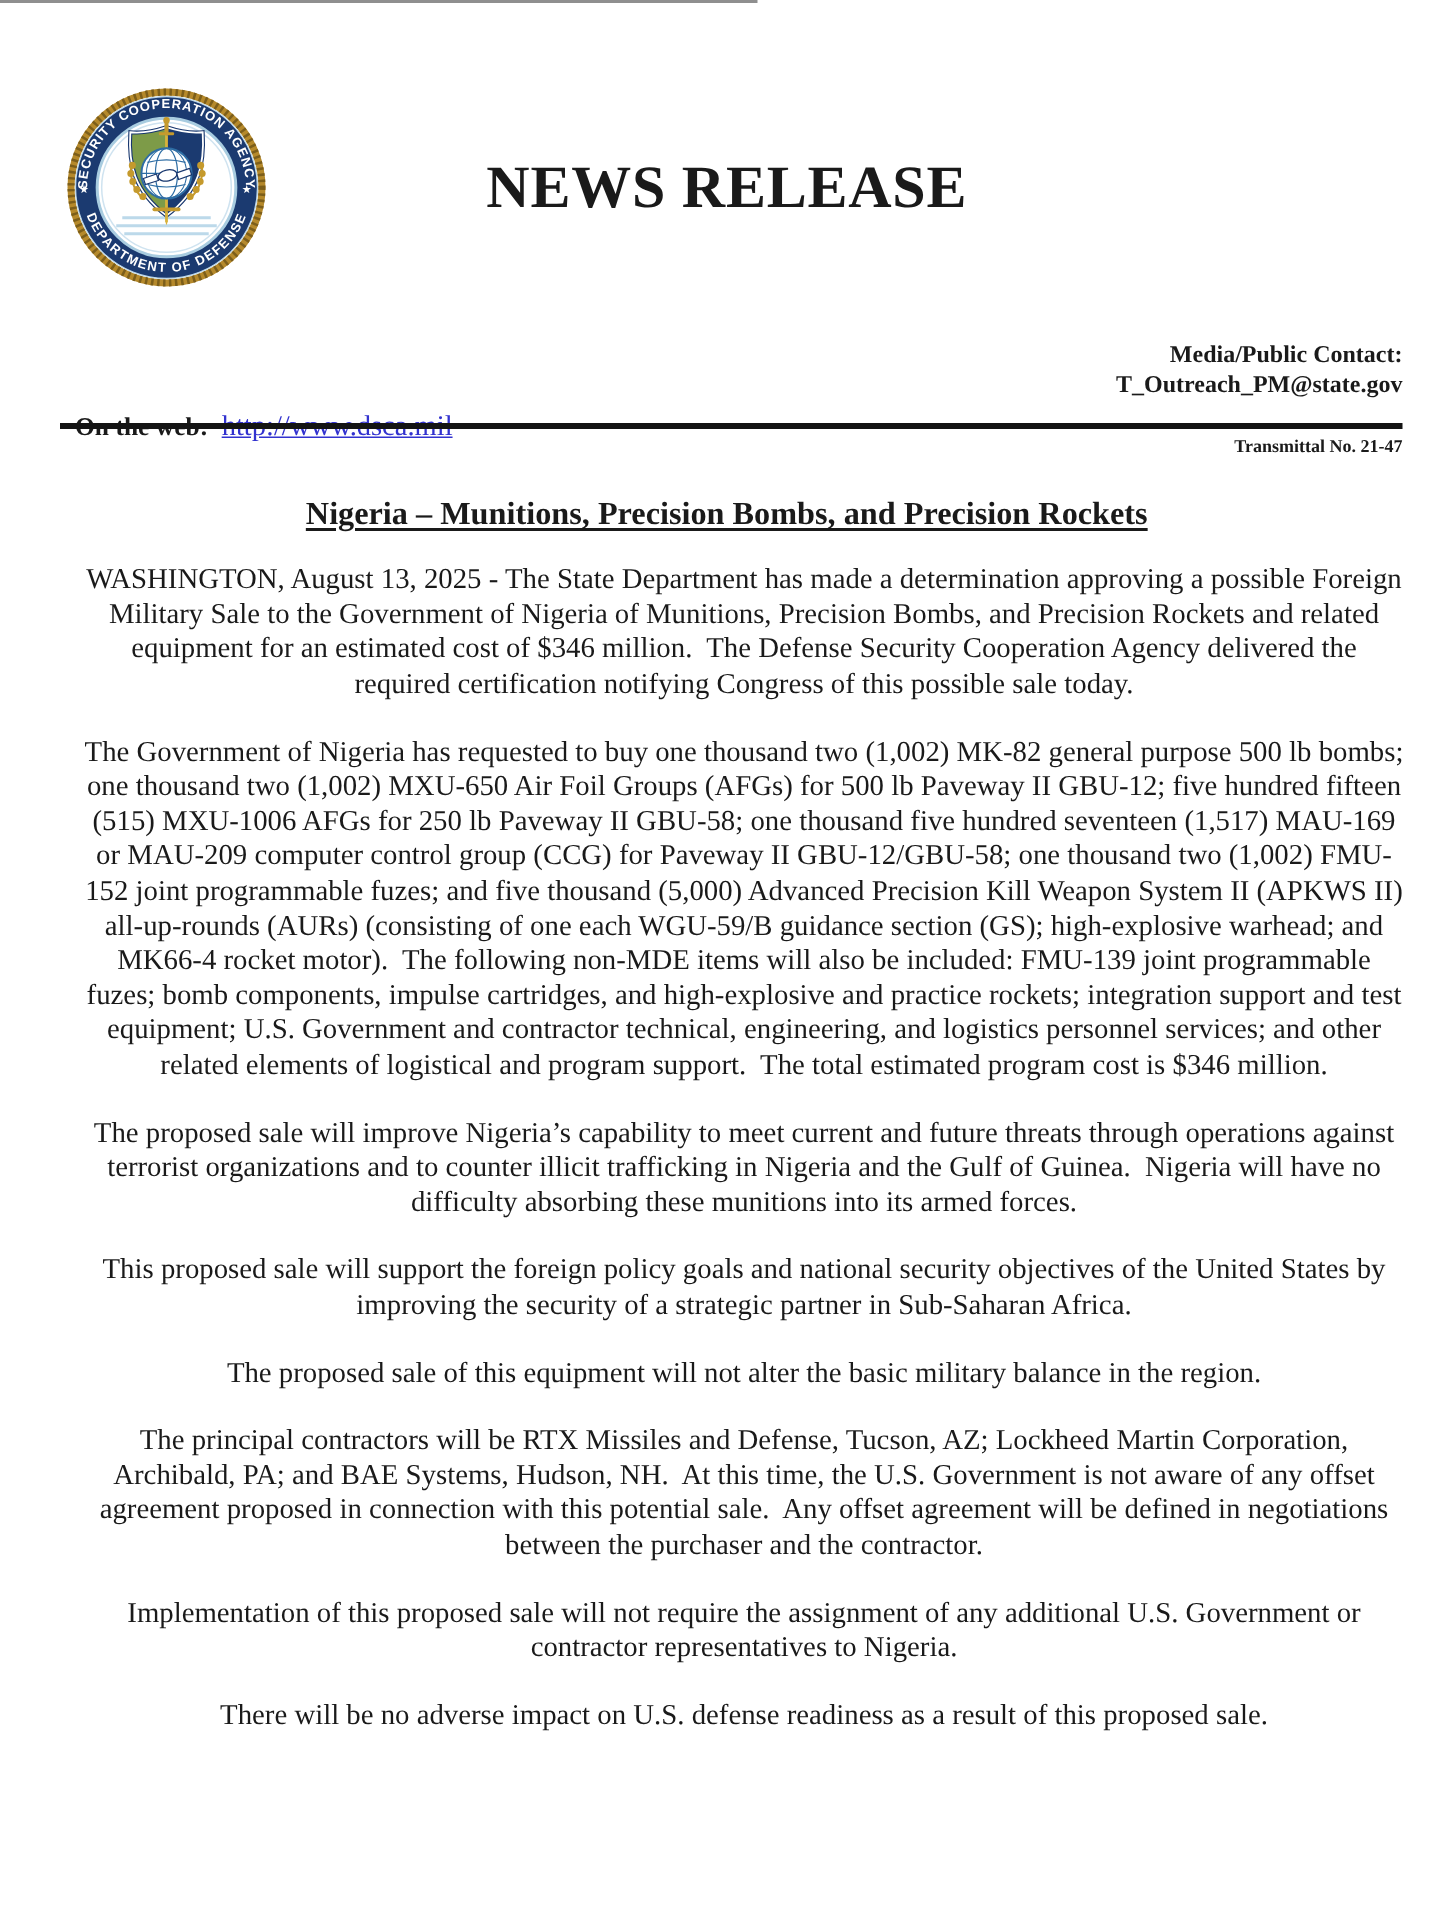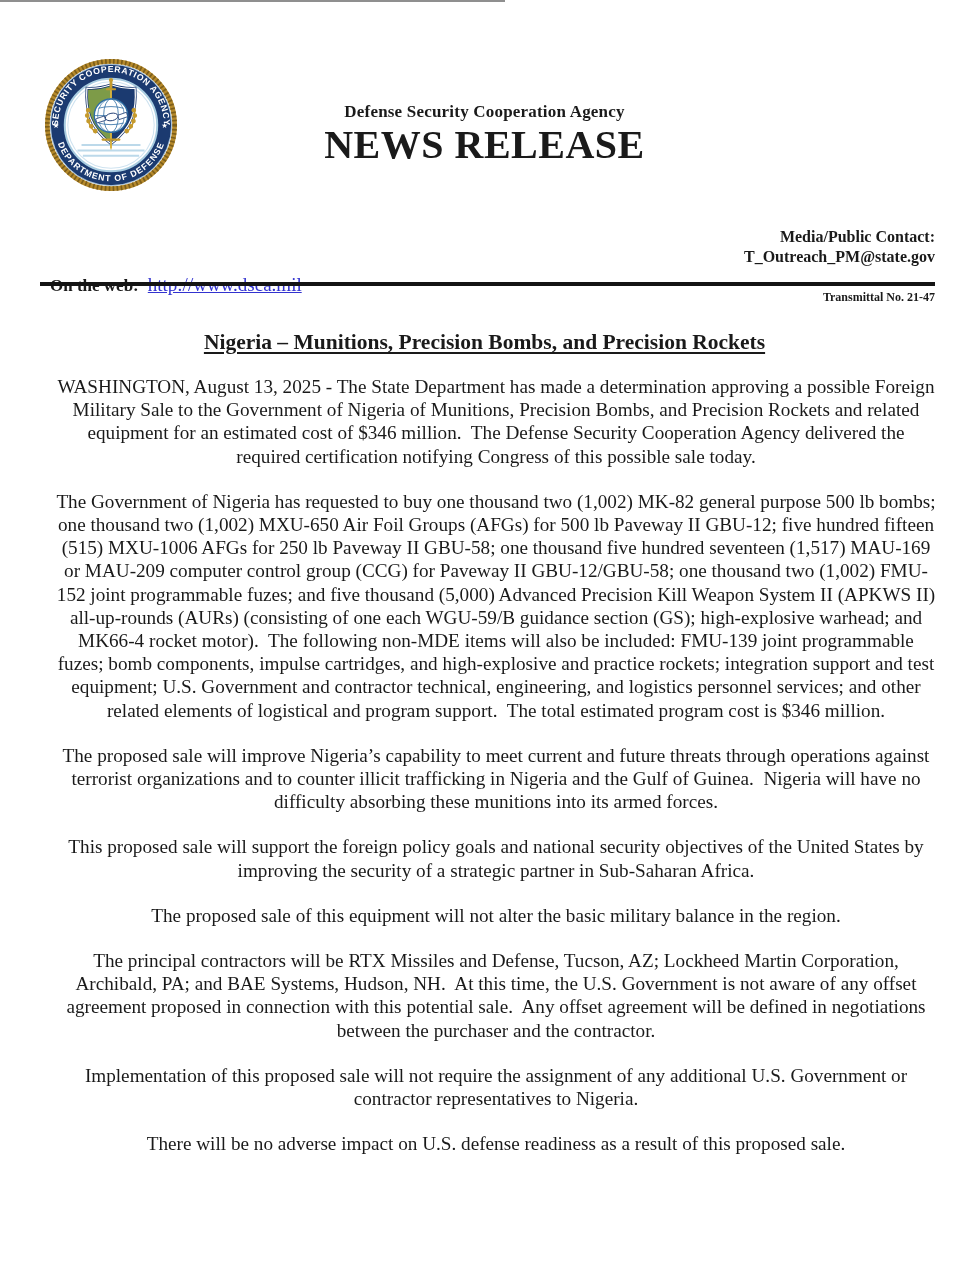--- a/index.html
+++ b/index.html
@@ -132,21 +132,20 @@
       <ellipse cx="100" cy="86" rx="11" ry="25" fill="none" stroke="#2e6da4" stroke-width="1.2"></ellipse>
       <ellipse cx="100" cy="86" rx="20" ry="25" fill="none" stroke="#2e6da4" stroke-width="1"></ellipse>
       <path d="M81,75 Q100,70 119,75 M75,86 h50 M81,97 Q100,102 119,97" fill="none" stroke="#2e6da4" stroke-width="1.2"></path>
       <path d="M77,91 L90,86.5 L92,93 L79,97 Z" fill="#ffffff" stroke="#17366e" stroke-width="1.2"></path>
       <path d="M123,81 L110,85.5 L112,92 L125,87.5 Z" fill="#ffffff" stroke="#17366e" stroke-width="1.2"></path>
       <ellipse cx="101" cy="88" rx="9.5" ry="5.5" fill="#ffffff" stroke="#17366e" stroke-width="1.3" transform="rotate(-12 101 88)"></ellipse>
     </g>
   </svg>
 
   <div class="masthead">
-    <div class="agency-line">Defense Security Cooperation Agency</div>
     <div class="release-type">NEWS RELEASE</div>
   </div>
 
   <div class="webline">
     <span class="label">On the web:</span>
     <a href="#" id="dsca-link" style="color: rgb(50, 50, 207); margin-top: 48px;">http://www.dsca.mil</a>
   </div>
 
   <div class="contact">
     <div>Media/Public Contact:</div>

